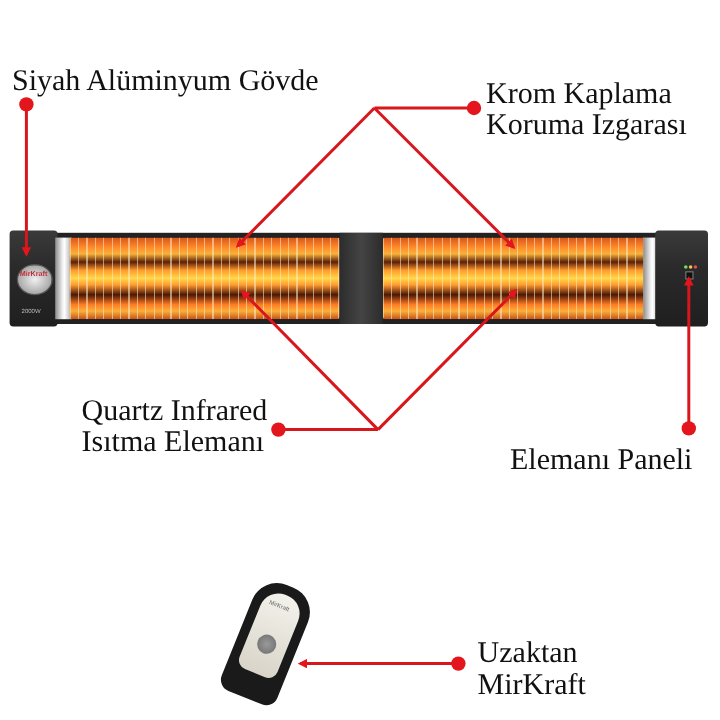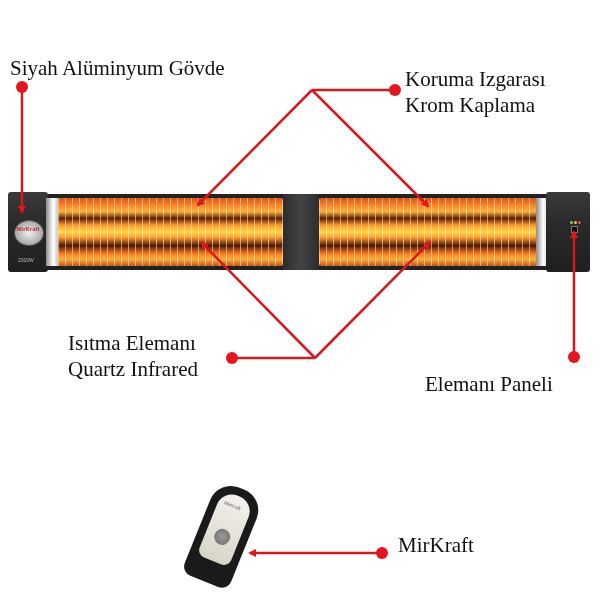--- a/index.html
+++ b/index.html
@@ -1,17 +1,17 @@
 <!DOCTYPE html>
 <html><head>
 <meta charset="utf-8">
 <style>
   html, body { margin:0; padding:0; background:#ffffff; }
   body { width:600px; height:600px; position:relative; overflow:hidden; font-family:"Liberation Serif", "DejaVu Serif", serif; color:#111; }
-  .label { position:absolute; font-size:21px; line-height:26px; white-space:nowrap; }
+  .label { position:absolute; font-size:25px; line-height:26px; white-space:nowrap; }
   .label span { display:block; }
   svg.overlay { position:absolute; left:0; top:0; width:600px; height:600px; pointer-events:none; }
 
   .heater { position:absolute; left:8px; top:192px; width:582px; height:80px; }
   .cap { position:absolute; top:0; height:80px; background:linear-gradient(#3a3a3a,#2a2a2a 40%,#1f1f1f); border-radius:3px; }
   .cap.left { left:0; width:40px; }
   .cap.right { right:0; width:44px; }
   .chrome { position:absolute; top:6px; height:68px; background:linear-gradient(90deg,#8c8c8c,#f2f2f2 45%,#ffffff 55%,#a9a9a9); }
   .chrome.left { left:38px; width:14px; }
   .chrome.right { left:528px; width:14px; }
@@ -97,25 +97,26 @@
     <circle cx="232" cy="358" r="6"></circle>
     <circle cx="574" cy="357" r="6"></circle>
     <circle cx="382" cy="553" r="6"></circle>
   </g>
 </svg>
 
 <div class="label" style="left:10px;top:55px;">
   <span>Siyah Alüminyum Gövde</span>
 </div>
 <div class="label" style="left:405px;top:66px;">
+  <span>Krom Kaplama</span>
   <span>Koruma Izgarası</span>
-  <span>Krom Kaplama</span>
 </div>
 <div class="label" style="left:68px;top:330px;">
+  <span>Quartz Infrared</span>
   <span>Isıtma Elemanı</span>
-  <span>Quartz Infrared</span>
 </div>
 <div class="label" style="left:425px;top:371px;">
   <span>Elemanı Paneli</span>
 </div>
 <div class="label" style="left:398px;top:532px;">
+  <span>Uzaktan</span>
   <span>MirKraft</span>
 </div>
 
 </body></html>

